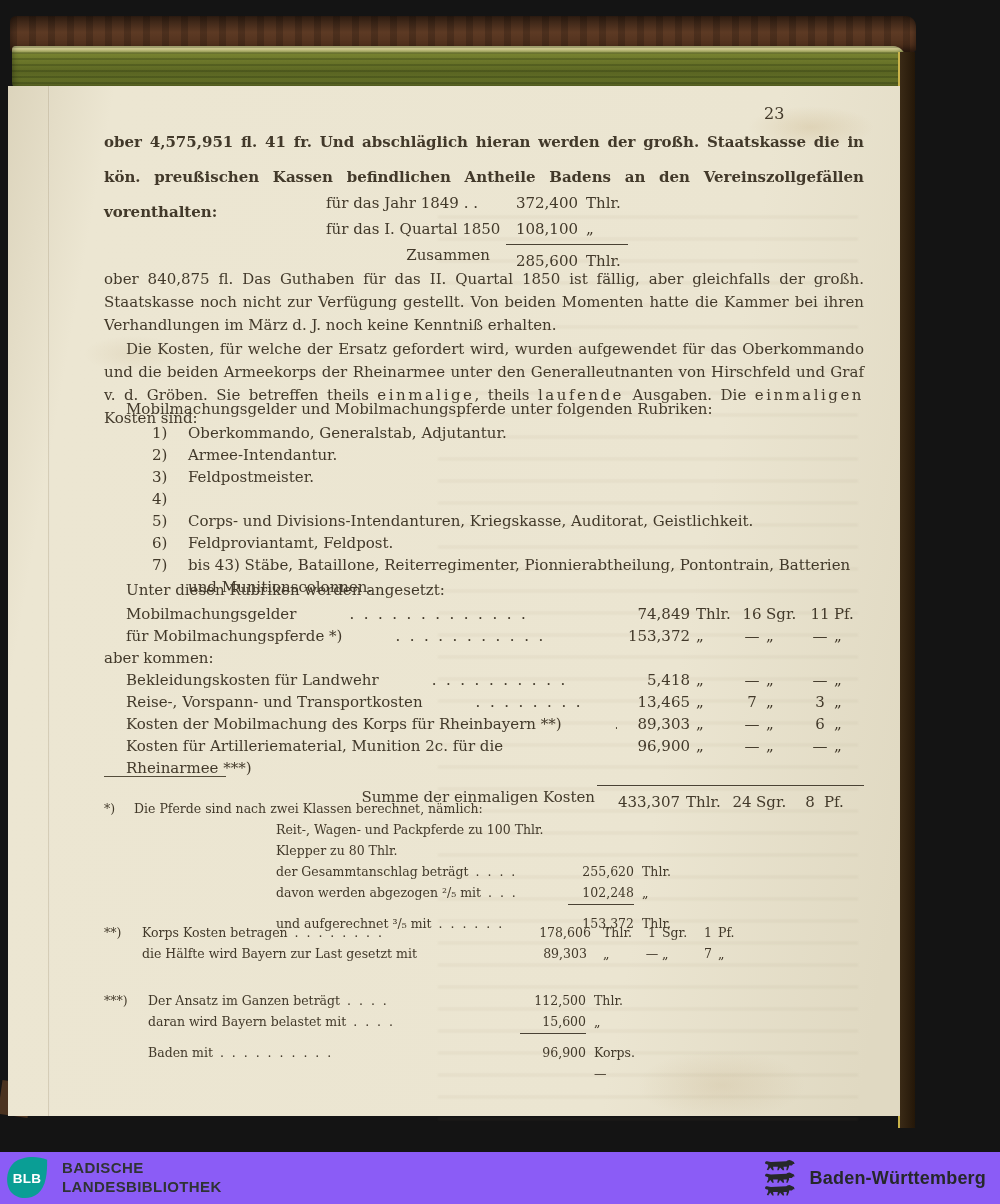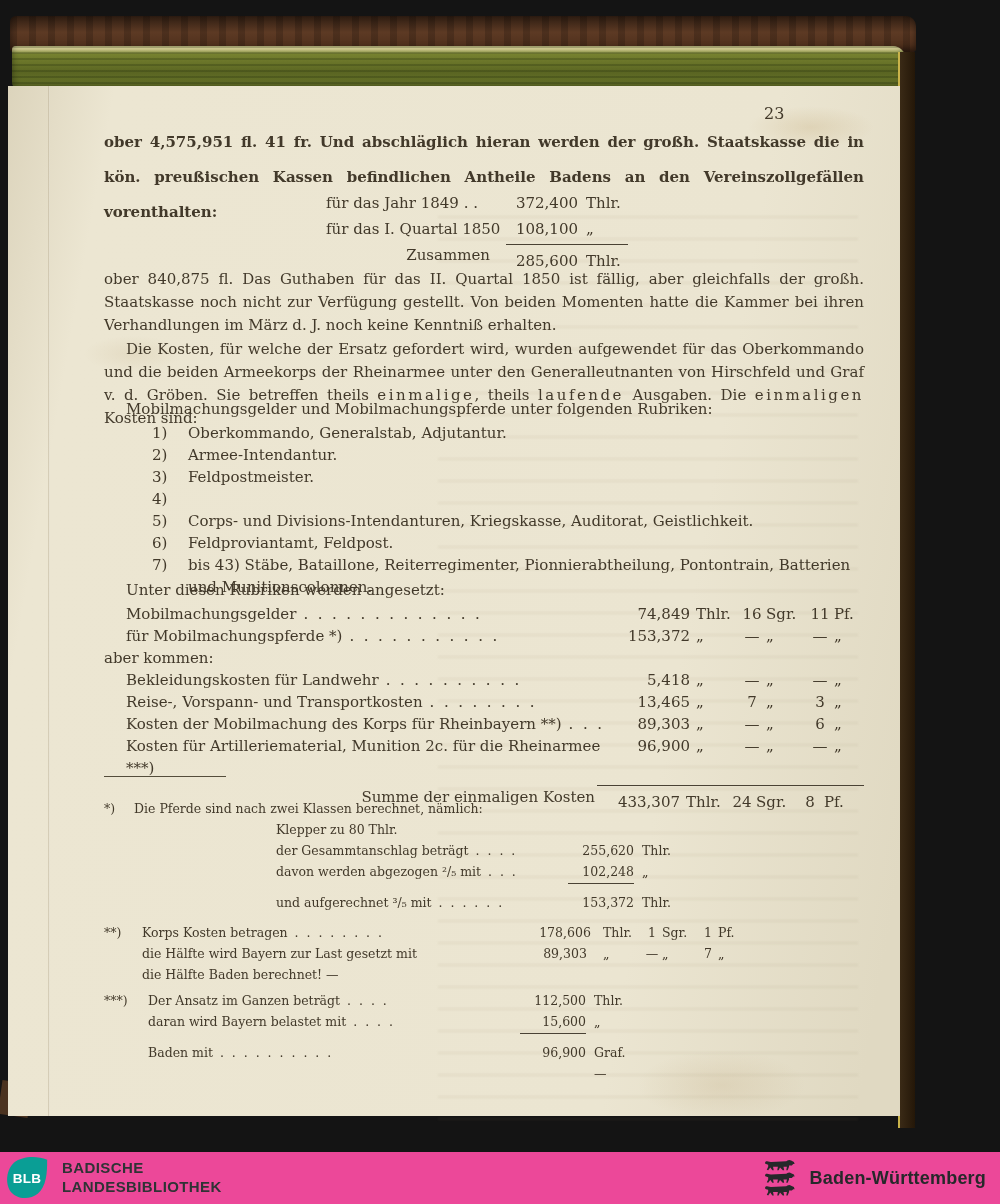--- a/index.html
+++ b/index.html
@@ -52,21 +52,21 @@
   
   .rub{top:312px;}
   .rintro{padding-left:22px;line-height:22px;margin-bottom:2px;}
   .ritem{display:flex;padding-left:48px;line-height:22px;}
   .rnum{width:36px;flex:none;}
   .rtext{flex:1;}
   
   .costs{top:492px;}
   .cintro{padding-left:22px;line-height:25px;}
   .crow{display:flex;line-height:22px;padding-left:22px;}
-  .cl{flex:1;display:flex;overflow:hidden;}
+  .cl{flex:1;display:flex;overflow:hidden;gap:46px;}
   .dots{white-space:pre;margin-left:7px;flex:1;overflow:hidden;}
   .nums{display:flex;width:247px;flex:none;}
   .camt{width:73px;text-align:right;}
   .cu1{width:48px;padding-left:6px;box-sizing:border-box;}
   .cv{width:28px;text-align:center;}
   .cu2{width:40px;}
   .cu3{width:30px;}
   .dazu{line-height:22px;}
   .sumrow{display:flex;margin-top:6px;line-height:24px;}
   .sumrow .sl{flex:1;text-align:right;padding-right:12px;}
@@ -90,21 +90,21 @@
   .f2l{flex:1;display:flex;overflow:hidden;}
   .f2amt{width:62px;text-align:center;flex:none;}
   .f2u1{width:46px;padding-left:7px;box-sizing:border-box;flex:none;}
   .f2v{width:20px;text-align:center;flex:none;}
   .f2u2{width:36px;flex:none;}
   .f2u3{width:26px;flex:none;}
   .ind2{padding-left:38px;}
   .fn3{top:904px;width:530px;}
   .m3{width:44px;flex:none;}
   
-  .footer{position:absolute;left:0;bottom:0;width:1000px;height:52px;background:#ec4899;
+  .footer{position:absolute;left:0;bottom:0;width:1000px;height:52px;background:#8b5cf6;
     font-family:"Liberation Sans",sans-serif;display:flex;align-items:center;justify-content:space-between;}
   .f-left{display:flex;align-items:center;gap:13px;padding-left:5px;}
   .blb-logo{position:relative;width:44px;height:44px;}
   .blb-logo svg{position:absolute;inset:0;}
   .blb-txt{position:absolute;inset:0;display:flex;align-items:center;justify-content:center;
     color:#ffffff;font-weight:bold;font-size:13.5px;letter-spacing:.2px;}
   .lib-name{color:#2f3335;font-weight:bold;font-size:15px;line-height:1.25;letter-spacing:.4px;}
   .f-right{display:flex;align-items:center;gap:14px;padding-right:14px;}
   .lions{width:32px;height:40px;fill:#26282a;}
   .state{color:#26282a;font-size:18px;font-weight:bold;letter-spacing:.2px;}
@@ -295,20 +295,21 @@
     </div>
 
     <div class="fnsep"></div>
 
     <div class="fn fn1">
       <div class="fnhead">
           <span class="fnmark">*)</span>
           <span class="fnintro">Die Pferde sind nach zwei Klassen berechnet, nämlich:</span>
         </div>
       <div class="sub">
+        <div>Reit-, Wagen- und Packpferde zu 100 Thlr.</div>
         <div>Klepper zu 80 Thlr.</div>
         <div class="frow">
           <span class="fl">
               <span>der Gesammtanschlag beträgt</span>
               <span class="dots">.  .  .  .</span>
             </span>
           <span class="famt">255,620</span>
             <span class="funit">Thlr.</span>
         </div>
         <div class="frow">
@@ -350,21 +351,20 @@
             <span>die Hälfte wird Bayern zur Last gesetzt mit</span>
             <span class="dots"></span>
           </span>
         <span class="f2amt">89,303</span>
           <span class="f2u1">„</span>
           <span class="f2v">—</span>
           <span class="f2u2">„</span>
           <span class="f2v">7</span>
           <span class="f2u3">„</span>
       </div>
-      <div class="ind2">die Hälfte Baden berechnet! —</div>
     </div>
 
     <div class="fn fn3">
       <div class="frow">
         <span class="m3">***)</span>
         <span class="fl">
             <span>Der Ansatz im Ganzen beträgt</span>
             <span class="dots">.  .  .  .</span>
           </span>
         <span class="famt">112,500</span>
@@ -379,21 +379,21 @@
         <span class="famt uline">15,600</span>
           <span class="funit">„</span>
       </div>
       <div class="frow gap">
         <span class="m3"></span>
         <span class="fl">
             <span>Baden mit</span>
             <span class="dots">.  .  .  .  .  .  .  .  .  .</span>
           </span>
         <span class="famt">96,900</span>
-          <span class="funit">Graf. —</span>
+          <span class="funit">Korps. —</span>
       </div>
     </div>
   </div>
 
   <div class="footer">
     <div class="f-left">
       <div class="blb-logo">
         <svg viewBox="0 0 48 48">
           <path fill="#0a9e95" d="M46,4 C46,20 45,32 36,41 C26,49 11,47 5,37 C0,28 2,14 10,7 C18,1 33,-1 46,4 Z"></path>
         </svg>

